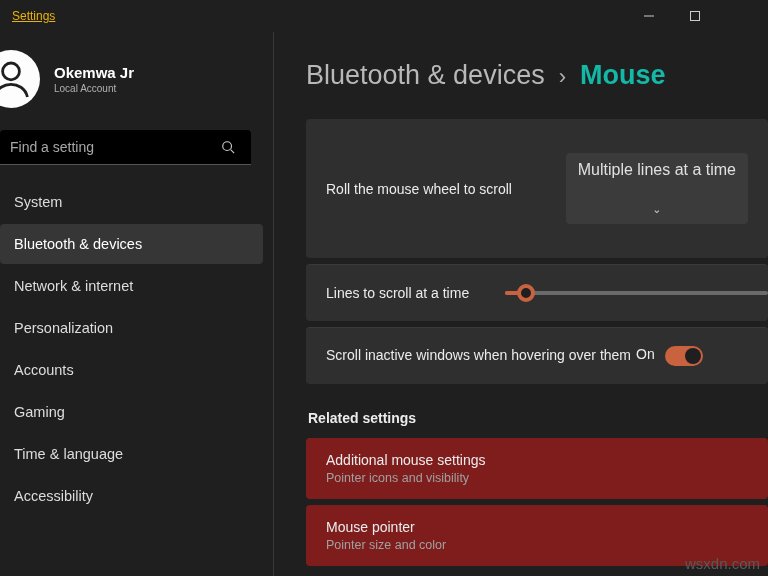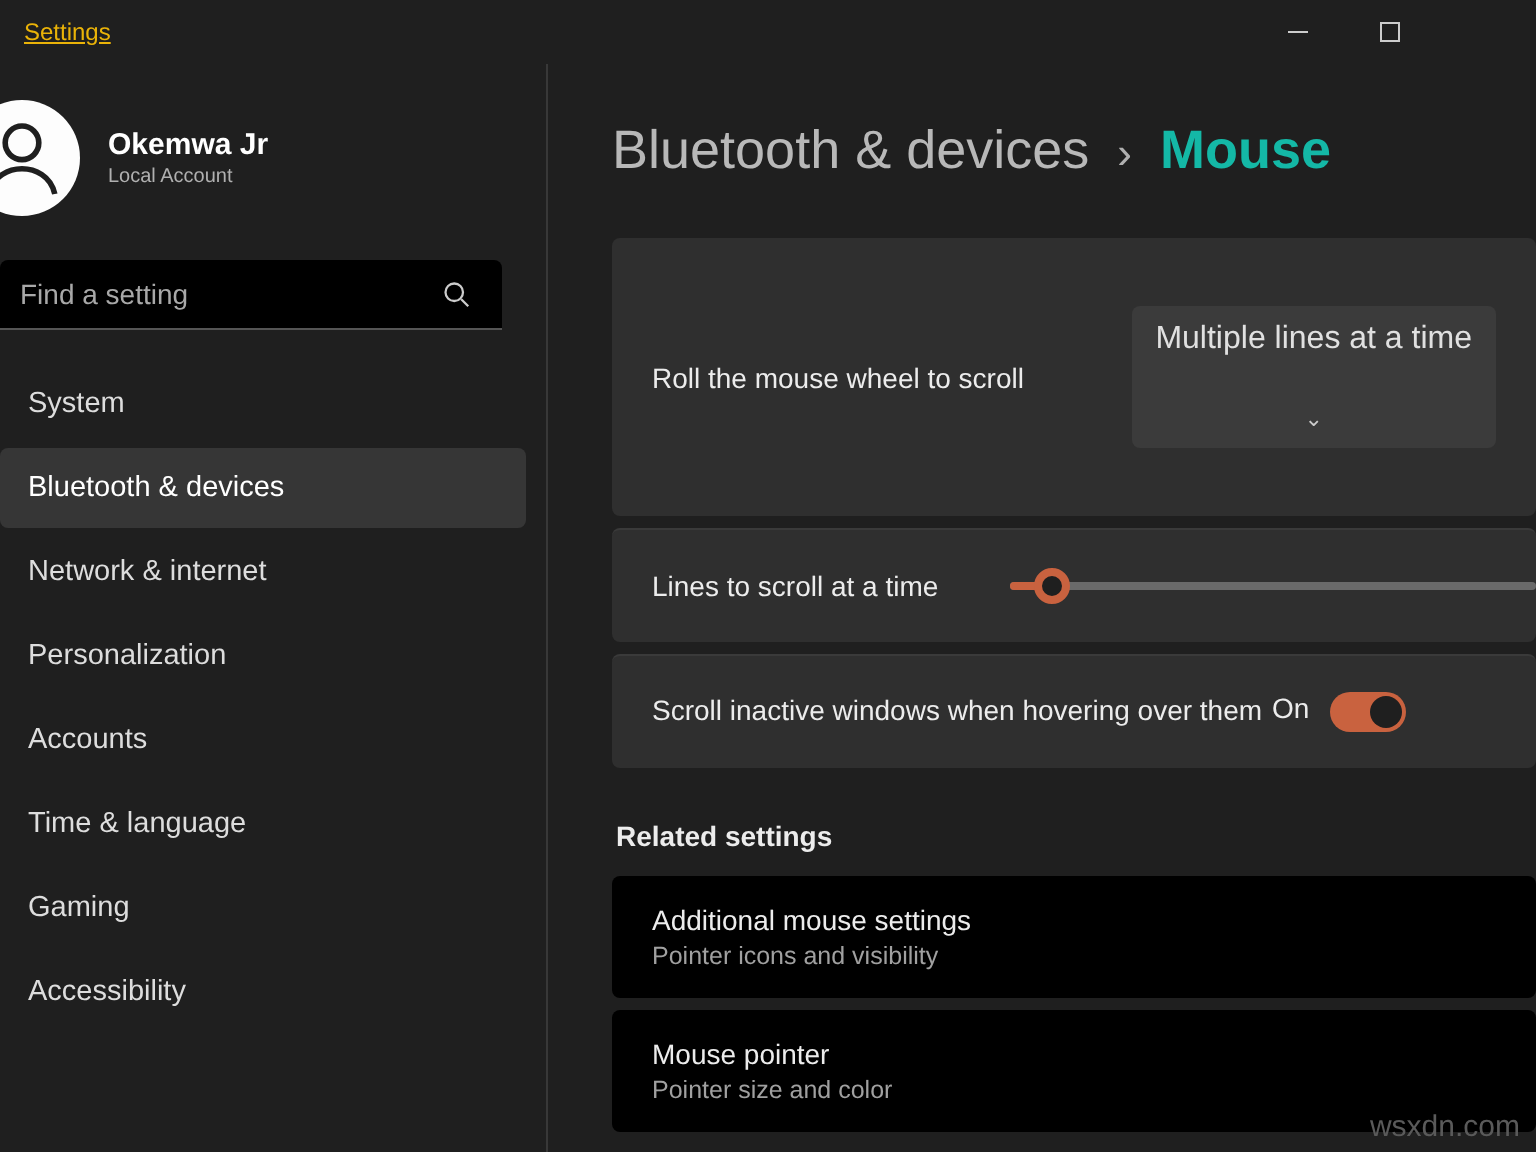--- a/index.html
+++ b/index.html
@@ -34,21 +34,21 @@
 .slidercard { background: #2f2f2f; border-radius: 4px; padding: 20px 20px; margin-bottom: 6px; display: flex; align-items: center; gap: 36px; border-top: 1px solid #3a3a3a; }
 .slider { position: relative; flex: 1; height: 4px; background: #6a6a6a; border-radius: 2px; margin-right: -20px; }
 .slider-fill { position: absolute; left: 0; width: 18px; height: 4px; background: #c9623f; border-radius: 2px; }
 .slider-thumb { position: absolute; left: 12px; top: -7px; width: 18px; height: 18px; background: #1f1f1f; border: 4px solid #c9623f; border-radius: 50%; }
 .togglecard { background: #2f2f2f; border-radius: 4px; padding: 18px 20px 18px 20px; margin-bottom: 6px; display: flex; border-top: 1px solid #3a3a3a; }
 .togglecard .card-label { max-width: 310px; line-height: 1.4; }
 .onlabel { font-size: 14px; color: #ececec; margin-right: 10px; }
 .toggle { width: 38px; height: 20px; background: #c9623f; border-radius: 10px; position: relative; margin-right: -20px; }
 .toggle::after { content: ''; position: absolute; right: 2px; top: 2px; width: 16px; height: 16px; background: #1f1f1f; border-radius: 50%; }
 .section-title { font-size: 14px; font-weight: 600; color: #ececec; margin: 26px 0 12px 2px; }
-.linkcard { background: #000000; border-radius: 4px; padding: 14px 20px; margin-bottom: 6px; }
+.linkcard { background: #7f1d1d; border-radius: 4px; padding: 14px 20px; margin-bottom: 6px; }
 .linkcard .ltitle { font-size: 14px; color: #ececec; }
 .linkcard .lsub { font-size: 12.5px; color: #a0a0a0; margin-top: 3px; }
 .watermark { position: absolute; bottom: 4px; right: 8px; font-size: 15px; color: #5a5a5a; }
 </style>
 </head>
 <body>
 
 <div class="titlebar">
   <span class="titlebar-title">Settings</span>
   <div class="wincontrols">
@@ -86,22 +86,22 @@
             <circle cx="7" cy="7" r="5"></circle>
             <path d="M11 11l4 4"></path>
           </svg></span>
     </div>
     <div class="nav">
       <div class="navitem">System</div>
       <div class="navitem active">Bluetooth &amp; devices</div>
       <div class="navitem">Network &amp; internet</div>
       <div class="navitem">Personalization</div>
       <div class="navitem">Accounts</div>
+      <div class="navitem">Gaming</div>
       <div class="navitem">Time &amp; language</div>
-      <div class="navitem">Gaming</div>
       <div class="navitem">Accessibility</div>
     </div>
   </div>
 
   <div class="main">
     <div class="breadcrumb">
       <span class="bc-parent">Bluetooth &amp; devices</span>
       <span class="bc-sep">›</span>
       <span class="bc-leaf">Mouse</span>
     </div>

